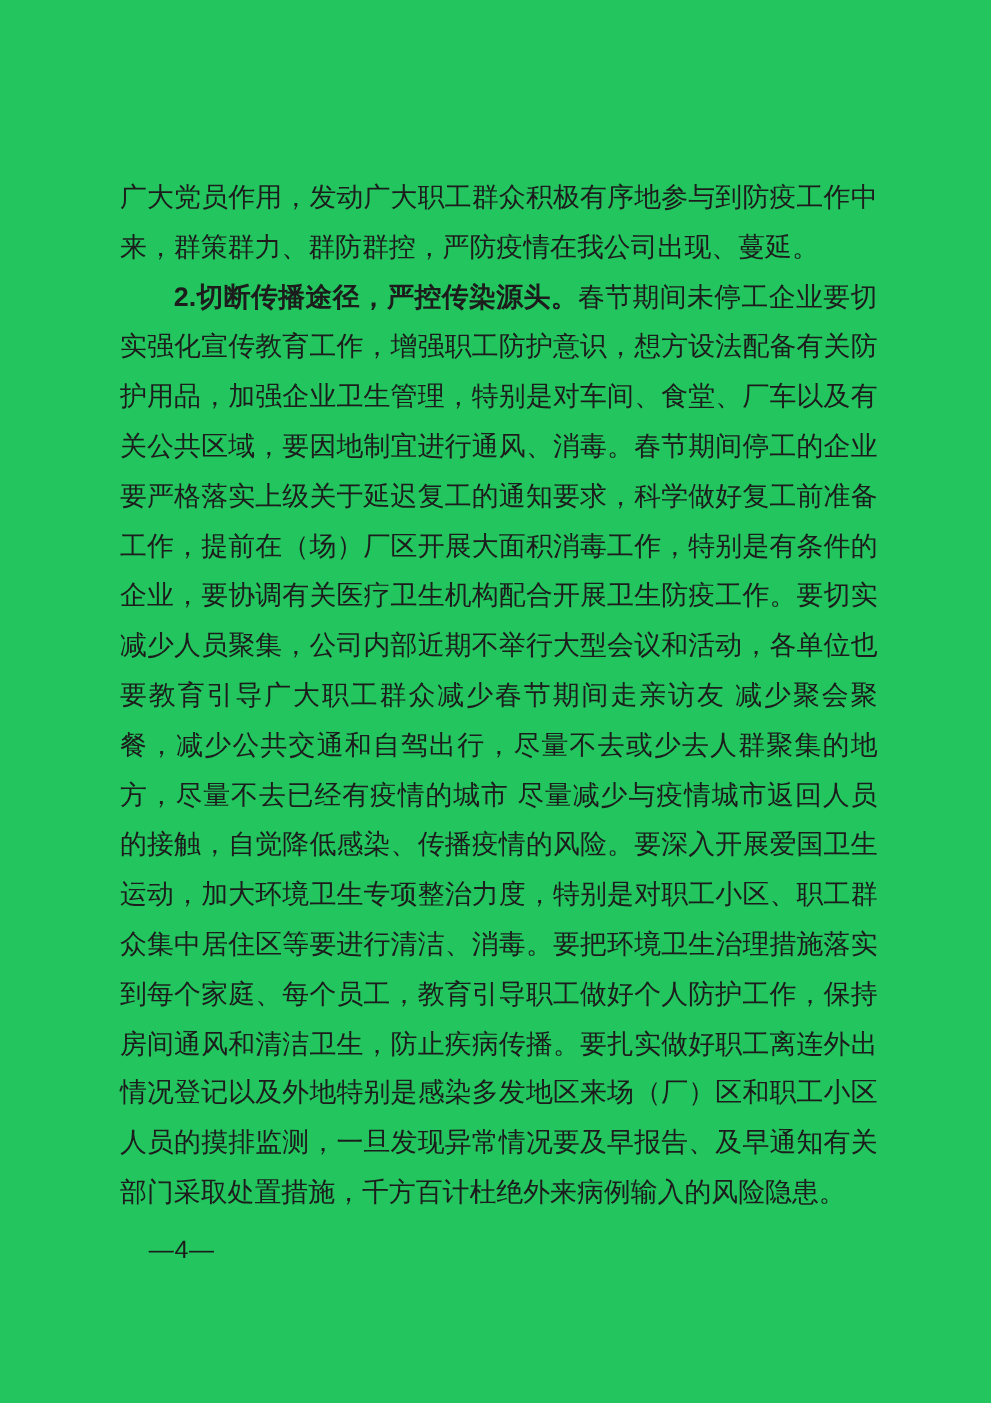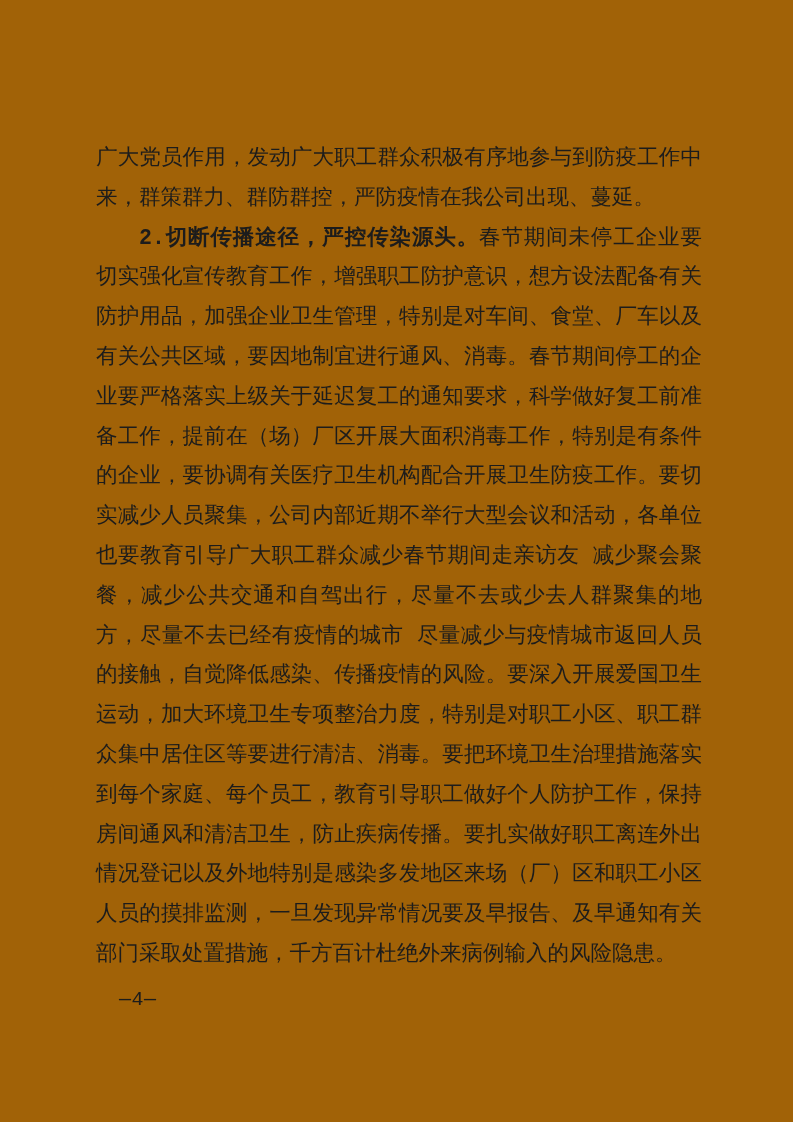--- a/index.html
+++ b/index.html
@@ -5,23 +5,23 @@
     
     html, body {
       margin: 0;
       padding: 0;
       background: #ffffff;
     }
     .page {
       position: relative;
       width: 793px;
       height: 1122px;
-      background: #a16207;
+      background: #22c55e;
       overflow: hidden;
-      font-family: Liberation Mono, monospace;
+      font-family: Liberation Sans, sans-serif;
     }
 
     
     .text-block {
       position: absolute;
       left: 96px;
       top: 139px;
       width: 606px;
       color: #1c1c1c;
       font-size: 21.5px;

